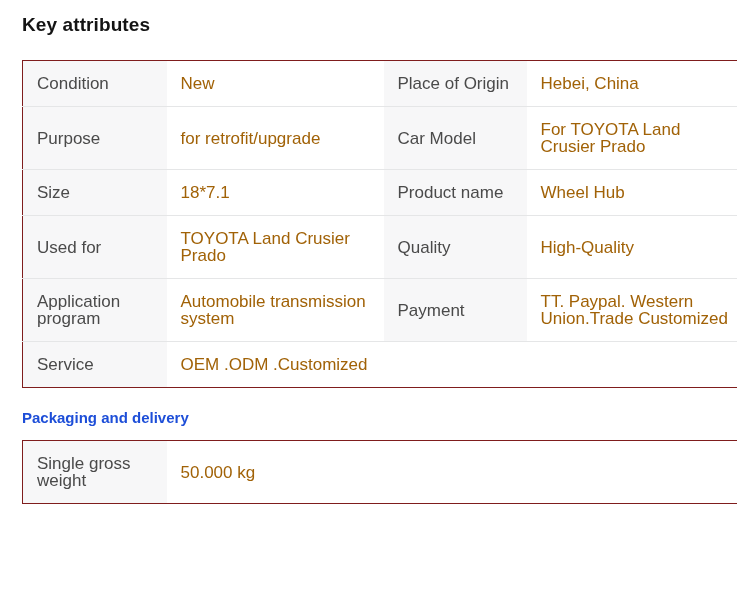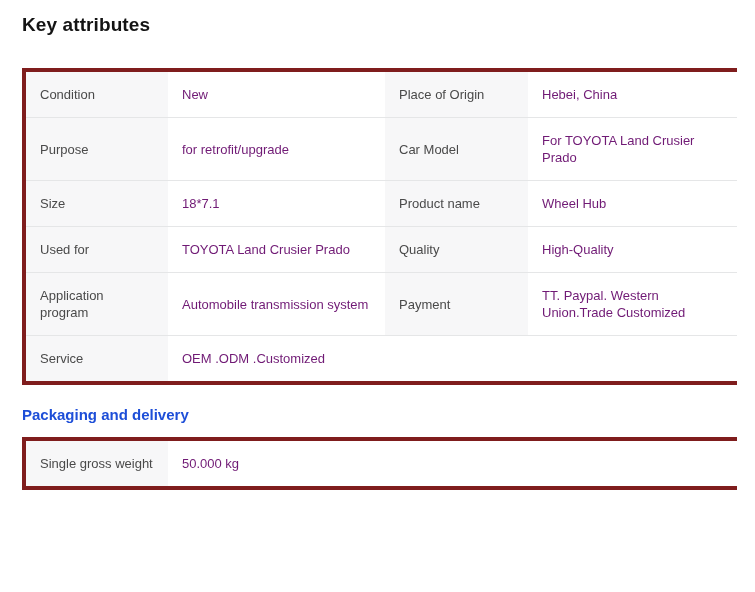--- a/index.html
+++ b/index.html
@@ -23,42 +23,42 @@
     letter-spacing: 0.1px;
   }
   .section-heading-sm {
     margin: 20px 0 0 22px;
     font-size: 15px;
     line-height: 19px;
     font-weight: bold;
     color: #1d4ed8;
   }
   table.attr-table {
-    margin: 32px 0 0 22px;
+    margin: 24px 0 0 22px;
     width: 720px;
     border-collapse: collapse;
     table-layout: fixed;
-    border: 4px solid #7f1d1d;
-    font-size: 13px;
+    border: 1px solid #7f1d1d;
+    font-size: 17px;
     line-height: 17px;
   }
   table.attr-table.second { margin-top: 13px; }
   table.attr-table td {
     vertical-align: middle;
     padding: 14px 14px;
     border-top: 1px solid #e5e6e7;
   }
   table.attr-table tr:first-child td { border-top: none; }
   td.label-cell {
     background: #f7f7f8;
     color: #4a4a4a;
   }
   td.value-cell {
     background: #ffffff;
-    color: #701a75;
+    color: #a16207;
   }
   col.c-label1 { width: 144px; }
   col.c-value1 { width: 217px; }
   col.c-label2 { width: 143px; }
   col.c-value2 { width: 216px; }
 </style>
 </head>
 <body>
 
 <div class="page">

